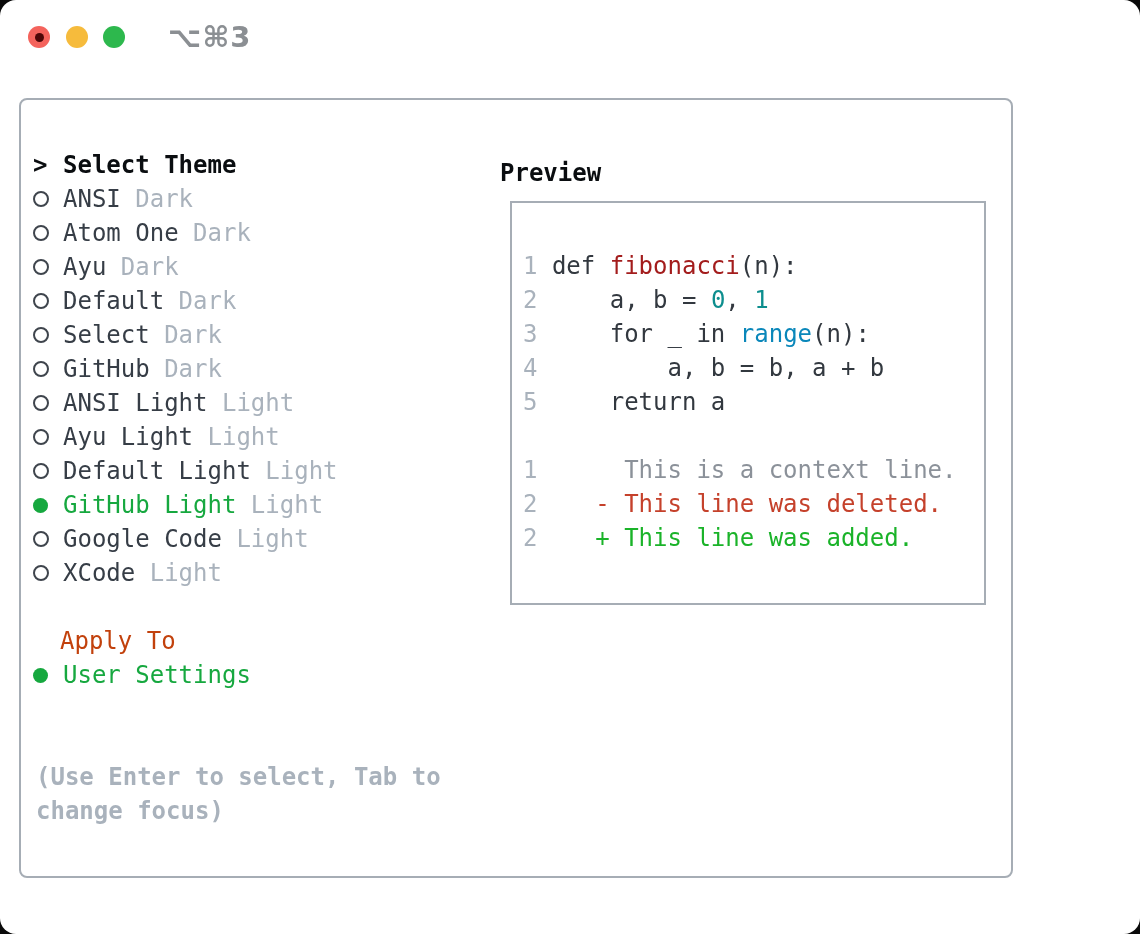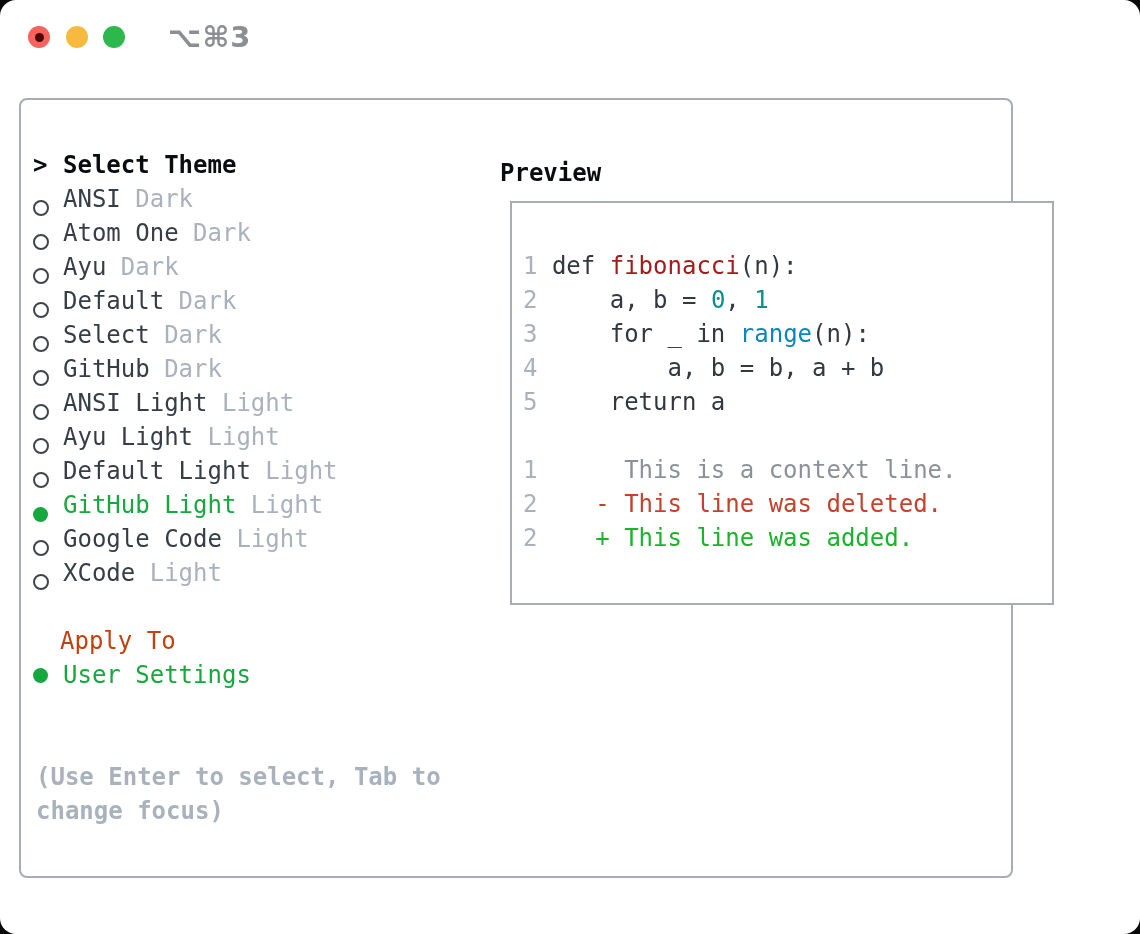--- a/index.html
+++ b/index.html
@@ -29,21 +29,21 @@
     border:2px solid #a6adb5;border-radius:8px;background:#fff;box-sizing:border-box;
   }
   
   .mono{font-size:24px;line-height:34px;}
   .select-header{
     position:absolute;left:33px;top:148px;height:34px;display:flex;
     font-weight:bold;color:#0a0d10;
   }
   .select-header .caret{width:30px;}
   #theme-list{position:absolute;left:33px;top:182px;}
-  .trow{display:flex;align-items:flex-end;height:34px;cursor:pointer;}
+  .trow{display:flex;align-items:center;height:34px;cursor:pointer;}
   .bwrap{width:30px;display:flex;align-items:center;}
   .bwrap::before{
     content:'';width:12px;height:12px;border:2px solid #3f454d;border-radius:50%;
     box-sizing:content-box;background:transparent;
   }
   .trow.selected .bwrap::before,.arow.selected .bwrap::before{
     width:15px;height:15px;border:none;background:#16a83f;
   }
   .tname{color:#363d46;white-space:pre;}
   .trow.selected .tname,.arow.selected .tname{color:#16a83f;}
@@ -51,21 +51,21 @@
   .apply-header{position:absolute;left:60px;top:624px;height:34px;color:#c2410c;}
   #apply-list{position:absolute;left:33px;top:658px;}
   .arow{display:flex;align-items:center;height:34px;cursor:pointer;}
   .hint{position:absolute;left:36px;top:760px;color:#a9b2bc;font-weight:bold;}
   
   .preview-header{
     position:absolute;left:500px;top:156px;height:34px;
     font-weight:bold;color:#0a0d10;
   }
   .preview-box{
-    position:absolute;left:510px;top:201px;width:544px;height:404px;
+    position:absolute;left:510px;top:201px;width:476px;height:404px;
     border:2px solid #a6adb5;background:#fff;box-sizing:border-box;
     padding:46px 0 0 11px;overflow:hidden;
   }
   .pline{white-space:pre;height:34px;line-height:34px;font-size:24px;}
   .spacer{height:34px;}
   .lnum{color:#a9b2bc;}
   .seg-plain,.seg-kw{color:#32383f;}
   .seg-var{color:#32383f;}
   .seg-title{color:#a31c1c;}
   .seg-num{color:#0d8e8e;}

